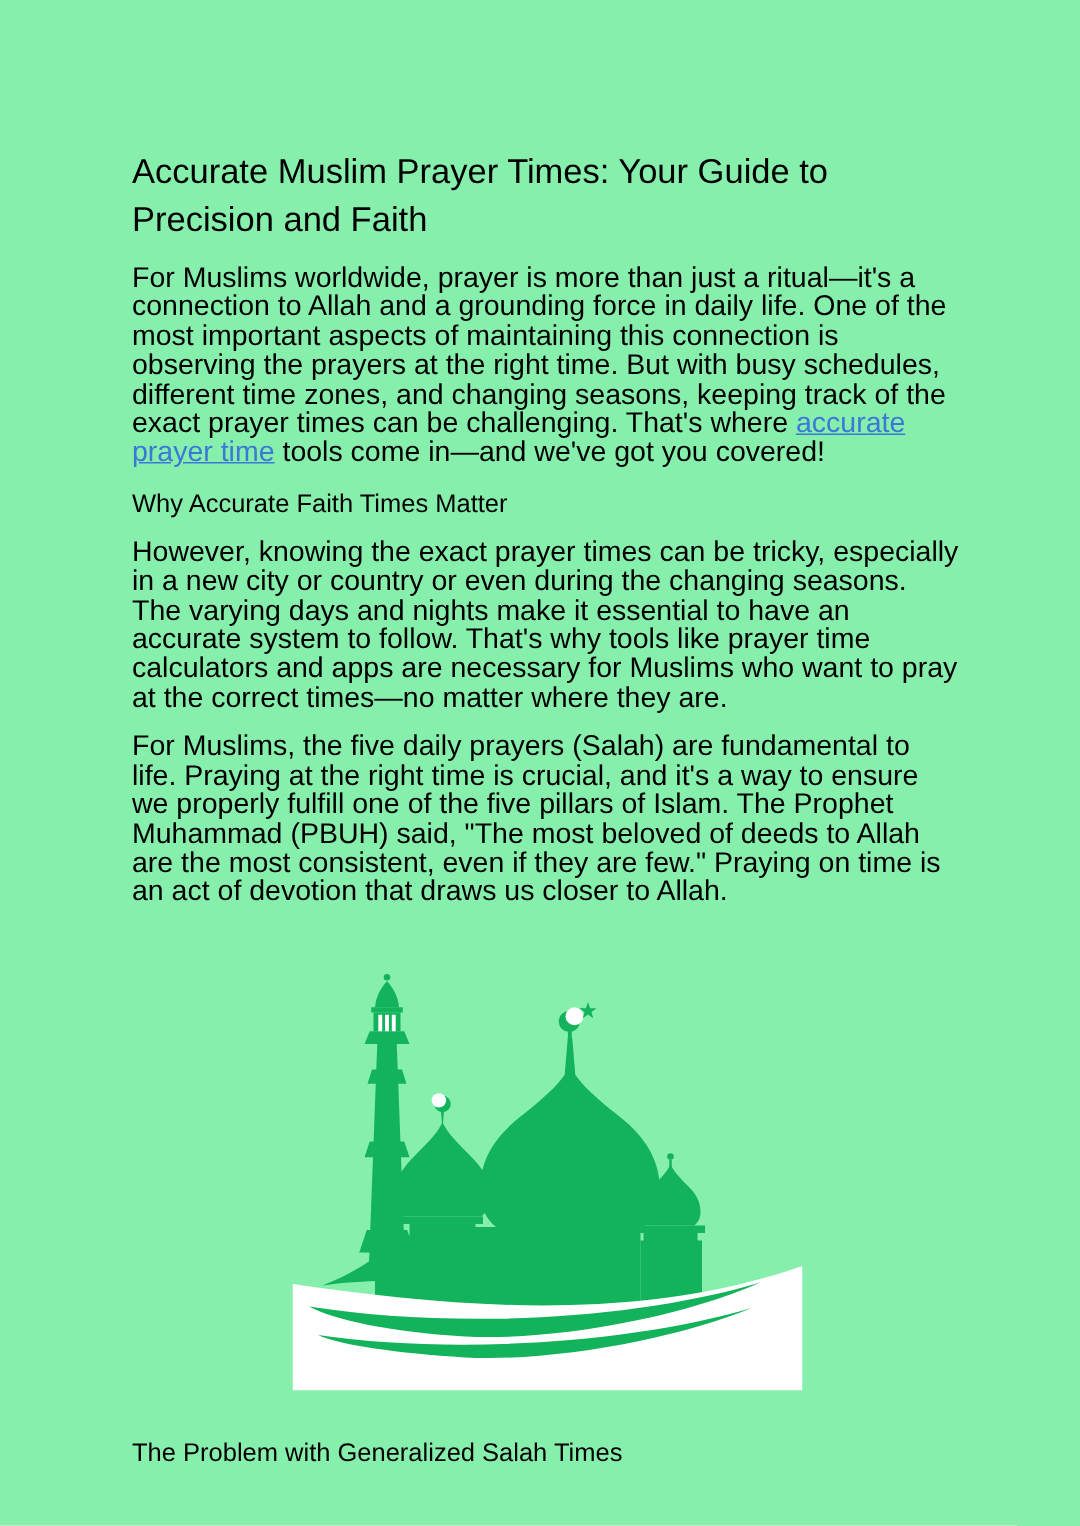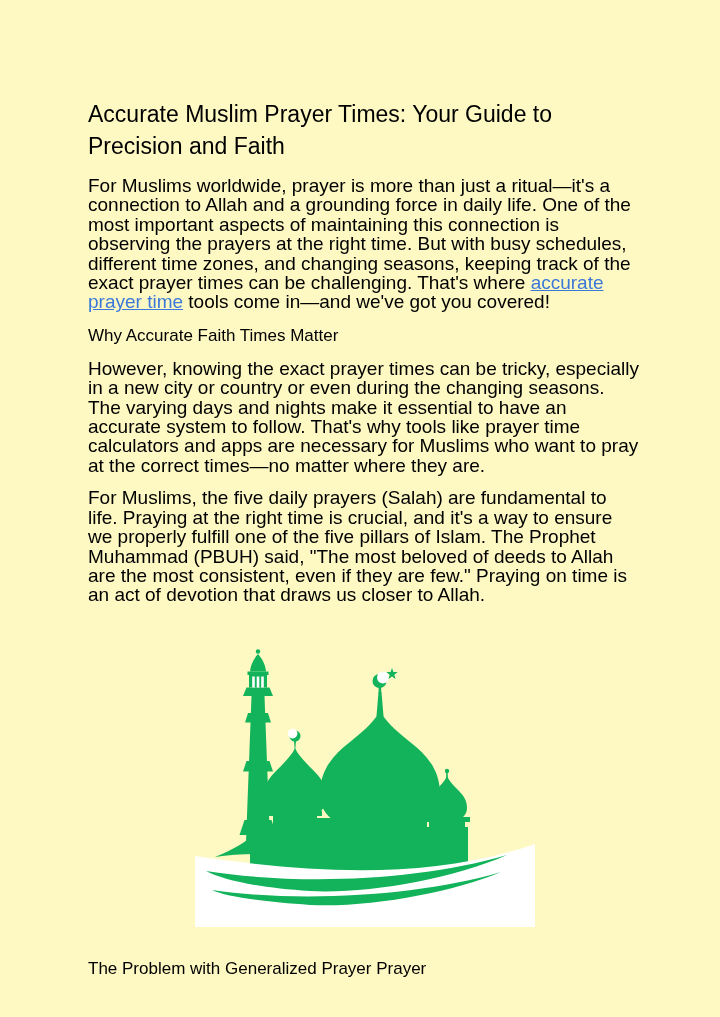--- a/index.html
+++ b/index.html
@@ -1,21 +1,21 @@
 <!DOCTYPE html>
 <html style="--green: #12b35a; --link: #3c78d8;"><head>
 <meta charset="utf-8">
 <style>
   :root{
     --green:#12b35a;
     --link:#3c78d8;
   }
   html,body{margin:0;padding:0;background:#e9e9e9;}
   .page{
-    width:720px;height:1017px;background:#fef9c3;overflow:hidden;
+    width:720px;height:1017px;background:#86efac;overflow:hidden;
     position:relative;margin:0 auto;
     font-family:"Liberation Sans", sans-serif;color:#000000;
   }
   .content{padding:98px 80px 0 88px;}
   h1{
     font-size:23px;line-height:32px;font-weight:400;margin:0 0 14px 0;color:#000;
   }
   h2{
     font-size:17px;line-height:22px;font-weight:400;margin:11px 0 12px 0;color:#000;
   }
@@ -103,17 +103,17 @@
         <g fill="var(--green)">
           <polygon points="197,26 198.4,30.1 202.7,30.1 199.3,32.7 200.5,36.9 197,34.4 193.5,36.9 194.7,32.7 191.3,30.1 195.6,30.1"></polygon>
           <g>
             <path d="M11 229 C100 243 220 240 312 213 C255 238 170 252 115 249 C65 246 28 238 11 229 Z"></path>
             <path d="M17 248 C105 261 225 254 306 230 C258 250 175 266 115 263 C70 260 32 255 17 248 Z"></path>
           </g>
         </g>
       </svg>
     </div>
 
-    <h2 class="mt-lg">The Problem with Generalized Prayer Prayer</h2>
+    <h2 class="mt-lg">The Problem with Generalized Salah Times</h2>
 
 
   </div>
 </div>
 
 </body></html>

